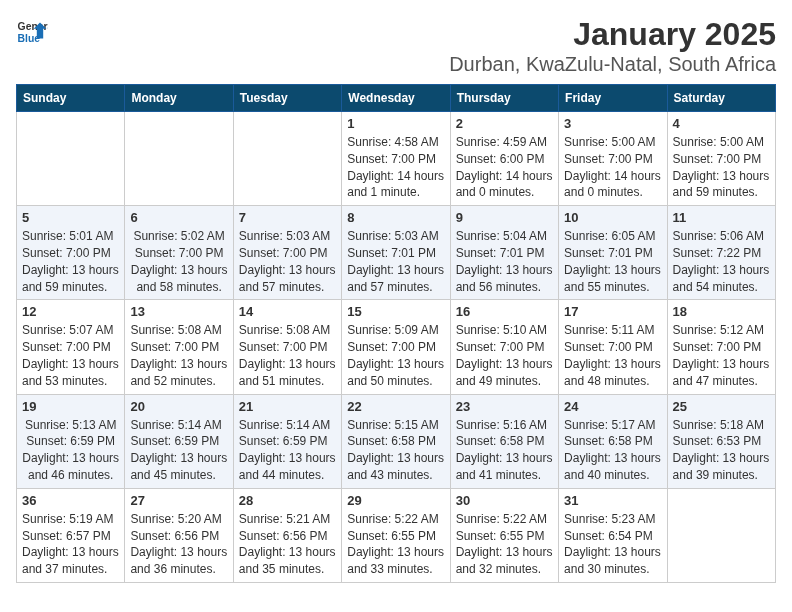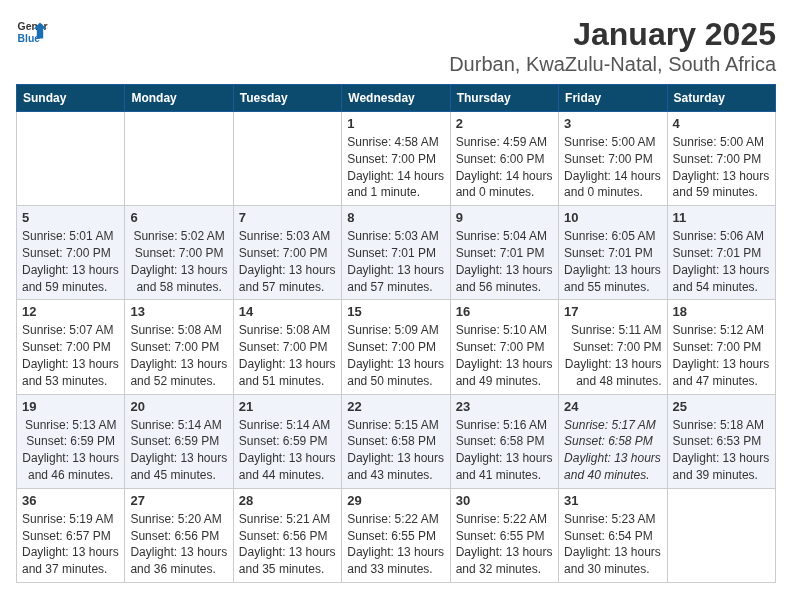--- a/index.html
+++ b/index.html
@@ -182,21 +182,21 @@
         <td>
           <div class="day-number">10</div>
           <div class="day-info" style="white-space: pre-line;">Sunrise: 6:05 AM
 Sunset: 7:01 PM
 Daylight: 13 hours
 and 55 minutes.</div>
         </td>
         <td>
           <div class="day-number">11</div>
           <div class="day-info" style="white-space: pre-line;">Sunrise: 5:06 AM
-Sunset: 7:01 PM
+Sunset: 7:22 PM
 Daylight: 13 hours
 and 54 minutes.</div>
         </td>
       </tr>
       <tr class="row-even">
         <td>
           <div class="day-number">12</div>
           <div class="day-info" style="white-space: pre-line;">Sunrise: 5:07 AM
 Sunset: 7:00 PM
 Daylight: 13 hours
@@ -225,21 +225,21 @@
         </td>
         <td>
           <div class="day-number">16</div>
           <div class="day-info" style="white-space: pre-line;">Sunrise: 5:10 AM
 Sunset: 7:00 PM
 Daylight: 13 hours
 and 49 minutes.</div>
         </td>
         <td>
           <div class="day-number">17</div>
-          <div class="day-info" style="white-space: pre-line; text-align: right;">Sunrise: 5:11 AM
+          <div class="day-info" style="white-space: pre-line;">Sunrise: 5:11 AM
 Sunset: 7:00 PM
 Daylight: 13 hours
 and 48 minutes.</div>
         </td>
         <td>
           <div class="day-number">18</div>
           <div class="day-info" style="white-space: pre-line;">Sunrise: 5:12 AM
 Sunset: 7:00 PM
 Daylight: 13 hours
 and 47 minutes.</div>
@@ -276,21 +276,21 @@
         </td>
         <td>
           <div class="day-number">23</div>
           <div class="day-info" style="white-space: pre-line;">Sunrise: 5:16 AM
 Sunset: 6:58 PM
 Daylight: 13 hours
 and 41 minutes.</div>
         </td>
         <td>
           <div class="day-number">24</div>
-          <div class="day-info" style="white-space: pre-line; font-style: italic;">Sunrise: 5:17 AM
+          <div class="day-info" style="white-space: pre-line;">Sunrise: 5:17 AM
 Sunset: 6:58 PM
 Daylight: 13 hours
 and 40 minutes.</div>
         </td>
         <td>
           <div class="day-number">25</div>
           <div class="day-info" style="white-space: pre-line;">Sunrise: 5:18 AM
 Sunset: 6:53 PM
 Daylight: 13 hours
 and 39 minutes.</div>

